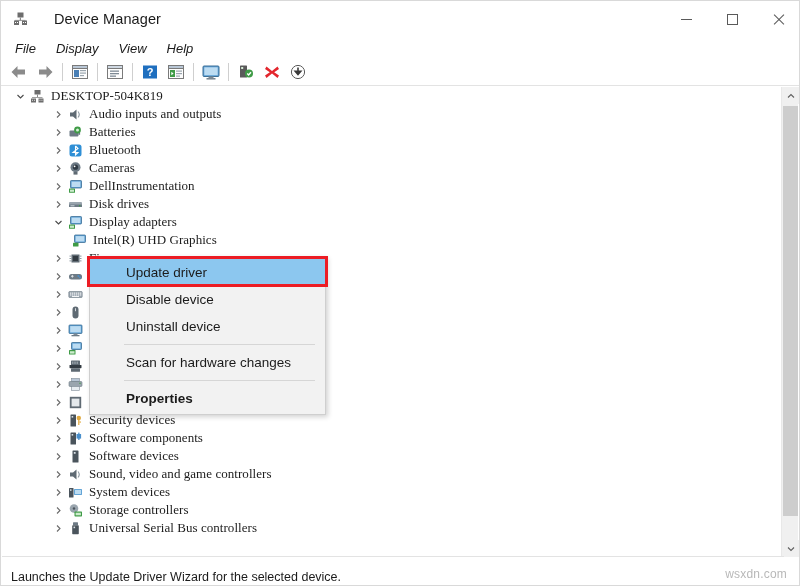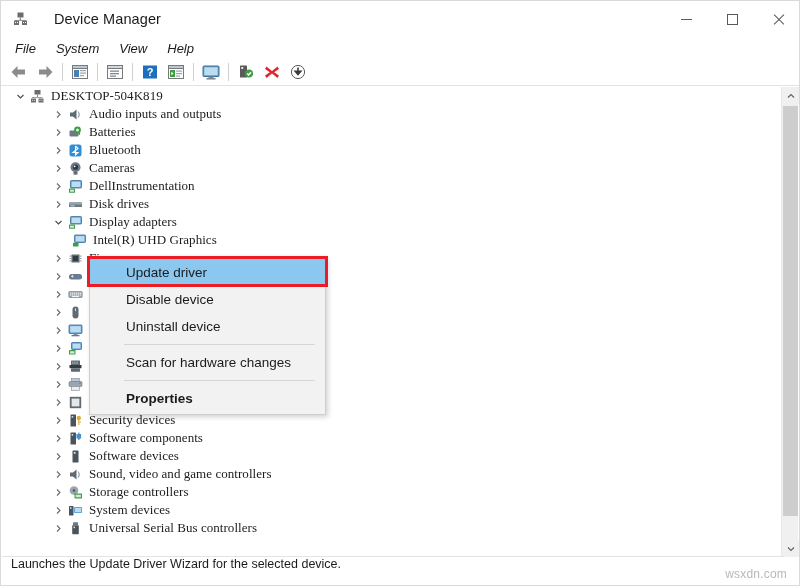--- a/index.html
+++ b/index.html
@@ -142,21 +142,21 @@
     width: 15px; height: 410px;
     background: #cdcdcd;
   }
 
   
   #statusbar {
     position: absolute; left: 1px; bottom: 1px;
     width: 782px; height: 28px;
     background: #ffffff;
     border-top: 1px solid #e3e3e3;
-    display: flex; align-items: flex-start;
+    display: flex; align-items: flex-end;
   }
   #status-text {
     font-size: 12.5px; color: #1b1b1b;
     margin-left: 9px;
   }
   #watermark {
     position: absolute; right: 12px; bottom: 4px;
     font-size: 12px; color: #b8b8b8;
     letter-spacing: 0.2px;
   }
@@ -223,21 +223,21 @@
     <div class="winbtn" id="btn-max">
         <div class="wb-max"></div>
       </div>
     <div class="winbtn" id="btn-close">
         <div class="wb-close"></div>
       </div>
   </div>
 
   <div id="menubar">
     <div class="menu-item">File</div>
-    <div class="menu-item">System</div>
+    <div class="menu-item">Display</div>
     <div class="menu-item">View</div>
     <div class="menu-item">Help</div>
   </div>
 
   <div id="toolbar">
     <div class="tb-btn">
       <svg width="18" height="16" viewBox="0 0 18 16">
         <path d="M7.5 2 L1.5 8 L7.5 14 L7.5 10.5 L15 10.5 L15 5.5 L7.5 5.5 Z" fill="#8b8b8b"></path>
       </svg>
     </div>
@@ -700,44 +700,44 @@
     </div>
 
     <div class="row depth1">
       <span class="chev">
         <svg width="9" height="9" viewBox="0 0 9 9">
             <path d="M3 1.5 L6 4.5 L3 7.5" stroke="#6a6a6a" stroke-width="1.1" fill="none"></path>
           </svg>
       </span>
       <span class="ticon">
         <svg width="15" height="15" viewBox="0 0 15 15">
+          <rect x="1" y="3" width="4.5" height="9.5" rx="0.6" fill="#4a545c"></rect>
+          <rect x="2" y="4.3" width="1.5" height="1.5" fill="#d9e0e5"></rect>
+          <rect x="6" y="4" width="8" height="6" rx="0.7" fill="#5a9fd4"></rect>
+          <rect x="6.9" y="4.9" width="6.2" height="4.2" fill="#bcdcf2"></rect>
+        </svg>
+      </span>
+      <span class="tlabel">System devices</span>
+    </div>
+
+    <div class="row depth1">
+      <span class="chev">
+        <svg width="9" height="9" viewBox="0 0 9 9">
+            <path d="M3 1.5 L6 4.5 L3 7.5" stroke="#6a6a6a" stroke-width="1.1" fill="none"></path>
+          </svg>
+      </span>
+      <span class="ticon">
+        <svg width="15" height="15" viewBox="0 0 15 15">
           <circle cx="6" cy="5.5" r="4.3" fill="#9aa5ae"></circle>
           <circle cx="6" cy="5.5" r="1.2" fill="#4a545c"></circle>
           <rect x="6.5" y="8.5" width="7.5" height="5" rx="0.7" fill="#3f9b46"></rect>
           <rect x="7.6" y="9.7" width="5.3" height="2.6" fill="#cdeccd"></rect>
         </svg>
       </span>
       <span class="tlabel">Storage controllers</span>
-    </div>
-
-    <div class="row depth1">
-      <span class="chev">
-        <svg width="9" height="9" viewBox="0 0 9 9">
-            <path d="M3 1.5 L6 4.5 L3 7.5" stroke="#6a6a6a" stroke-width="1.1" fill="none"></path>
-          </svg>
-      </span>
-      <span class="ticon">
-        <svg width="15" height="15" viewBox="0 0 15 15">
-          <rect x="1" y="3" width="4.5" height="9.5" rx="0.6" fill="#4a545c"></rect>
-          <rect x="2" y="4.3" width="1.5" height="1.5" fill="#d9e0e5"></rect>
-          <rect x="6" y="4" width="8" height="6" rx="0.7" fill="#5a9fd4"></rect>
-          <rect x="6.9" y="4.9" width="6.2" height="4.2" fill="#bcdcf2"></rect>
-        </svg>
-      </span>
-      <span class="tlabel">System devices</span>
     </div>
 
     <div class="row depth1">
       <span class="chev">
         <svg width="9" height="9" viewBox="0 0 9 9">
             <path d="M3 1.5 L6 4.5 L3 7.5" stroke="#6a6a6a" stroke-width="1.1" fill="none"></path>
           </svg>
       </span>
       <span class="ticon">
         <svg width="15" height="15" viewBox="0 0 15 15">

